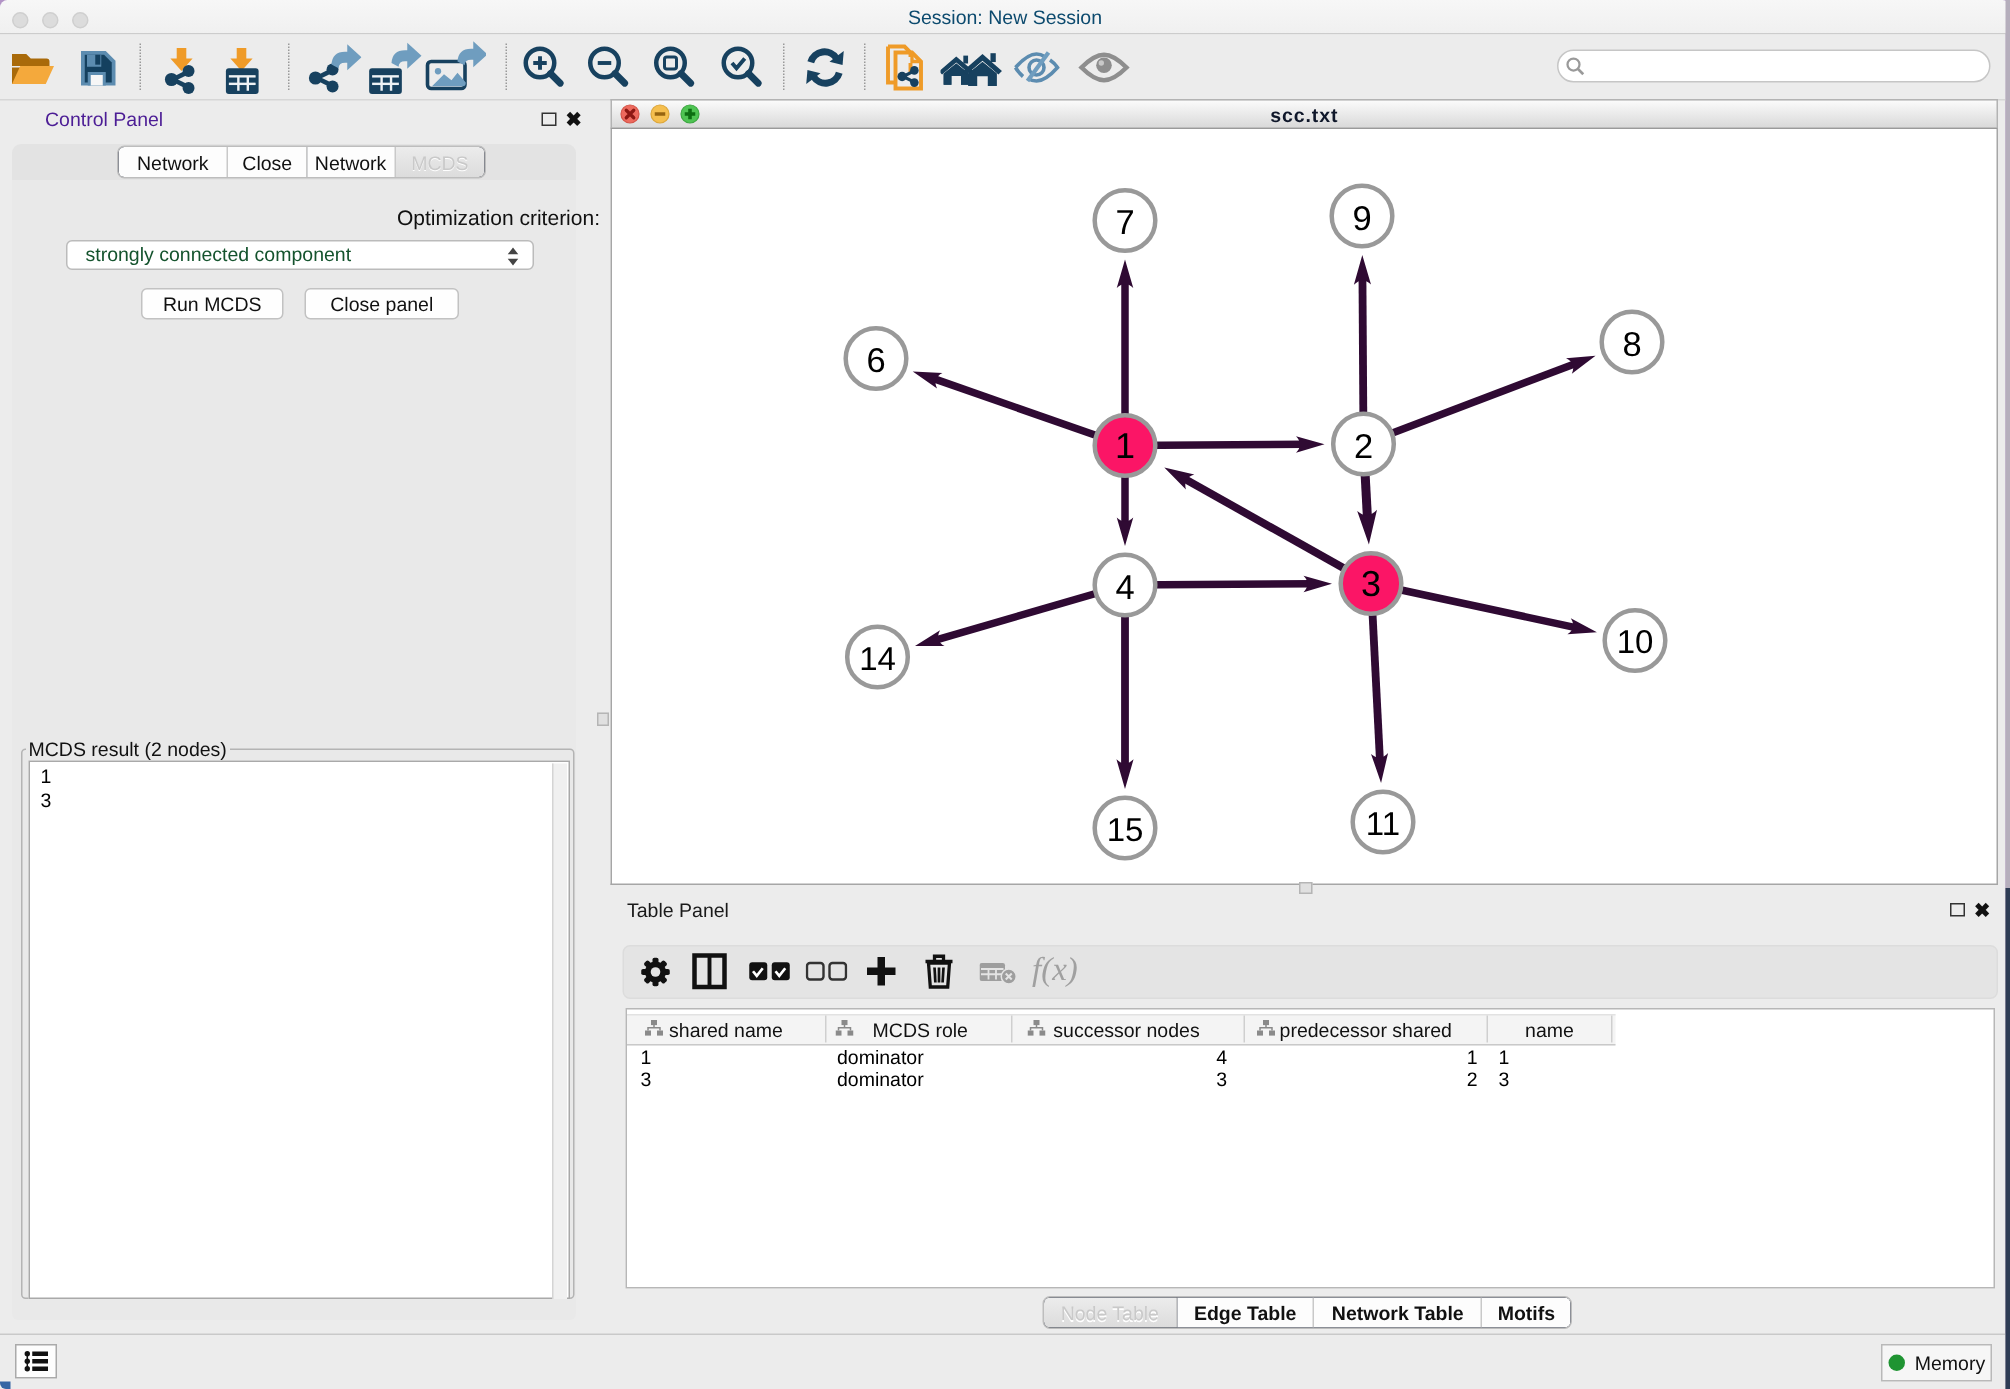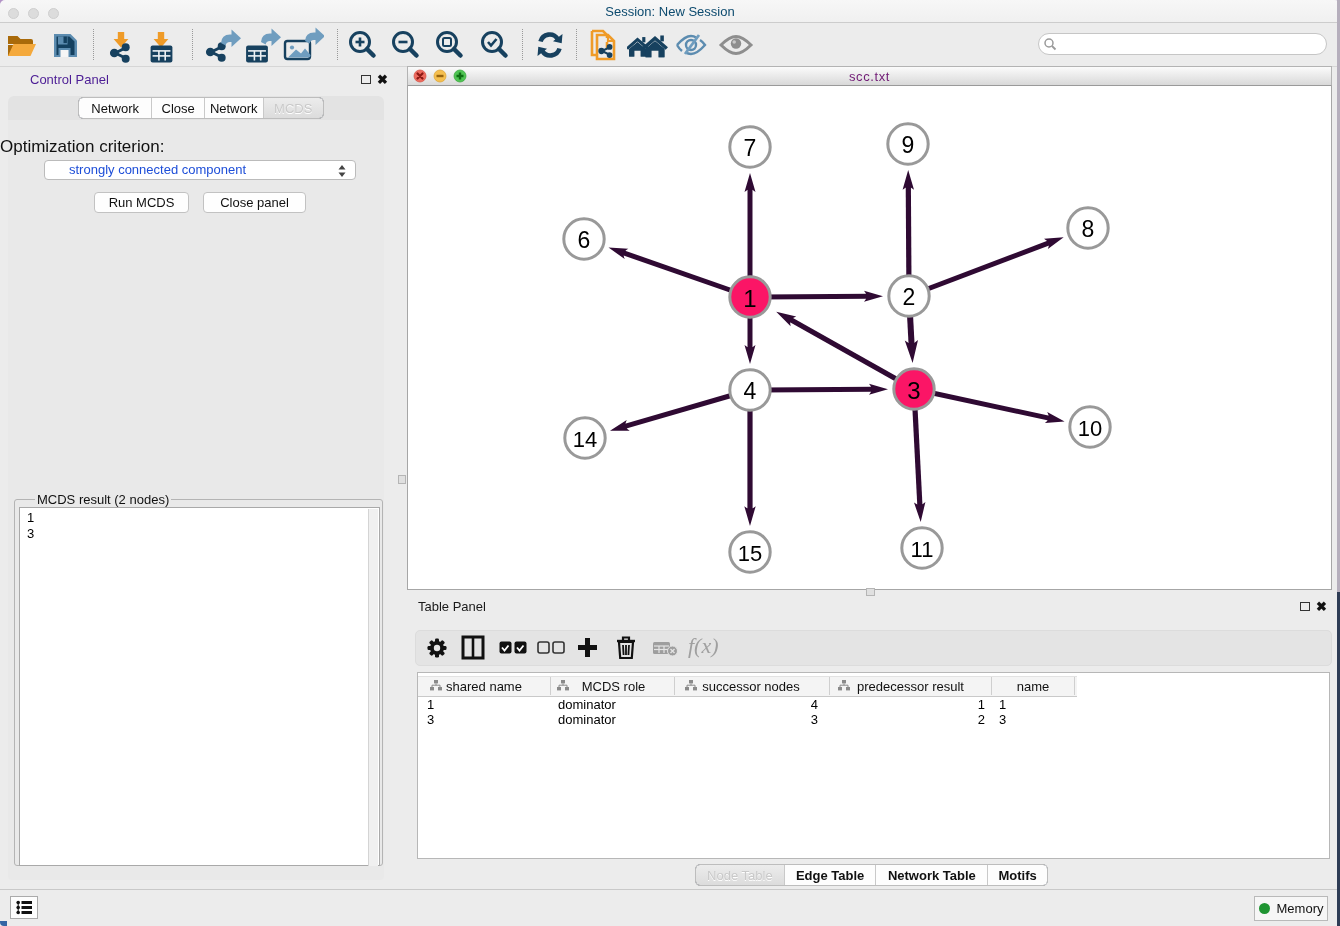--- a/index.html
+++ b/index.html
@@ -17,29 +17,29 @@
 .cp-h{position:absolute;left:30px;top:72px;font-size:13px;color:#4c1d95}
 .float-sq{position:absolute;width:10px;height:9px;border:1.5px solid #333;box-sizing:border-box}
 .close-x{position:absolute;font-size:13px;font-weight:bold;color:#111}
 .tabs{position:absolute;display:flex;height:20px;border:1px solid #bdbdbd;border-radius:5px;background:#0f172a;overflow:hidden}
 .tabs .t{font-size:13px;color:#111;display:flex;align-items:center;justify-content:center;border-right:1px solid #c9c9c9;background:#fdfdfd}
 .tabs .t:last-child{border-right:none}
 .tabs .sel{background:linear-gradient(#ececec,#dcdcdc);color:#c9c9c9;text-shadow:0 1px 0 #fff}
 .cp-tabstrip{position:absolute;left:8px;top:96px;width:376px;height:24px;background:#e3e3e3;border-radius:6px 6px 0 0}
 .cp-body{position:absolute;left:8px;top:120px;width:376px;height:760px;background:#e9e9e9;border-radius:0 0 4px 4px}
 .btn{position:absolute;background:#fefefe;border:1px solid #c2c2c2;border-radius:4px;font-size:13px;color:#111;display:flex;align-items:center;justify-content:center;box-sizing:border-box}
-.dd{position:absolute;left:44px;top:160px;width:312px;height:20px;background:#fff;border:1px solid #bbb;border-radius:4px;box-sizing:border-box;font-size:13px;color:#1d4ed8;line-height:18px;padding-left:24px}
+.dd{position:absolute;left:44px;top:160px;width:312px;height:20px;background:#fff;border:1px solid #bbb;border-radius:4px;box-sizing:border-box;font-size:13px;color:#14532d;line-height:18px;padding-left:12px}
 fieldset{position:absolute;left:14px;top:492px;width:367px;height:372px;border:1px solid #b4b4b4;border-radius:3px;margin:0;padding:0}
-legend{font-size:13px;color:#111;margin-left:20px;padding:0 2px}
+legend{font-size:13px;color:#111;margin-left:2px;padding:0 2px}
 .resbox{position:absolute;left:4px;top:2px;width:357px;height:355px;background:#fff;border:1px solid #a9a9a9;font-size:13px;color:#000;padding:2px 0 0 7px;box-sizing:border-box;line-height:16px}
 .res-sb{position:absolute;right:1px;top:1px;width:9px;height:353px;background:#f0f0f0;border-left:1px solid #d4d4d4}
 
 .net{position:absolute;left:407px;top:66px;width:925px;height:524px;}
 .net-tb{position:absolute;left:0;top:0;width:100%;height:20px;background:linear-gradient(#fbfbfb,#d9d9d9);border:1px solid #b3b3b3;border-bottom:1px solid #9a9a9a;box-sizing:border-box}
-.net-title{position:absolute;left:0;top:3px;width:100%;text-align:center;font-size:13px;font-weight:normal;color:#701a75;letter-spacing:0.6px}
+.net-title{position:absolute;left:0;top:3px;width:100%;text-align:center;font-size:13px;font-weight:bold;color:#0f172a;letter-spacing:0.6px}
 .net-canvas{position:absolute;left:0;top:20px;width:925px;height:504px;background:#fff;border-left:1px solid #a6a6a6;border-right:1px solid #a6a6a6;border-bottom:1px solid #a6a6a6;box-sizing:border-box}
 
 .tp-h{position:absolute;left:418px;top:599px;font-size:13px;color:#1a1a1a}
 .tp-toolstrip{position:absolute;left:415px;top:630px;width:917px;height:36px;background:#e4e4e4;border:1px solid #dcdcdc;border-radius:5px;box-sizing:border-box}
 .tbl{position:absolute;left:417px;top:672px;width:913px;height:187px;background:#fff;border:1px solid #b7b7b7;box-sizing:border-box}
 .tbl-head{position:absolute;left:0;top:4px;width:659px;height:19px;background:#f4f4f4;border-top:1px solid #e2e2e2;border-bottom:1px solid #c9c9c9;}
 .th{position:absolute;top:0;height:18px;font-size:13px;color:#111;display:flex;align-items:center;justify-content:center;border-right:1px solid #cfcfcf;box-sizing:border-box}
 .cell{position:absolute;font-size:13px;color:#000;height:16px;line-height:16px}
 .statusbar{position:absolute;left:0;top:889px;width:1337px;height:37px;background:#ececec;border-top:1px solid #c9c9c9}
 .membtn{position:absolute;left:1254px;top:896px;width:74px;height:25px;background:#f6f6f6;border:1px solid #b9b9b9;font-size:13px;color:#111;display:flex;align-items:center;justify-content:center;box-sizing:border-box}
@@ -227,21 +227,21 @@
 <div class="float-sq" style="left:361px;top:75px"></div>
 <div class="close-x" style="left:377px;top:72px">✖</div>
 <div class="cp-tabstrip"></div>
 <div class="cp-body"></div>
 <div class="tabs" style="left:78px;top:97px;width:244px">
  <div class="t" style="width:73px">Network</div>
  <div class="t" style="width:52px">Close</div>
  <div class="t" style="width:58px">Network</div>
  <div class="t sel" style="width:60px">MCDS</div>
 </div>
-<div class="abs" style="left:0;top:137px;width:400px;text-align:left;font-size:17px;color:#111">Optimization criterion:</div>
+<div class="abs" style="left:0;top:137px;width:400px;text-align:right;font-size:14px;color:#111">Optimization criterion:</div>
 <div class="dd">strongly connected component
  <svg class="abs" style="right:8px;top:3px" width="10" height="14" viewBox="0 0 10 14">
       <path d="M5 1 l3.5 4.5 h-7 z M5 13 l3.5-4.5 h-7 z" fill="#444"></path>
     </svg>
 </div>
 <div class="btn" style="left:94px;top:192px;width:95px;height:21px">Run MCDS</div>
 <div class="btn" style="left:203px;top:192px;width:103px;height:21px">Close panel</div>
 <fieldset>
     <legend>MCDS result (2 nodes)</legend>
  <div class="resbox" style="top:0;height:359px;width:361px">1<br>3<div class="res-sb" style="height:357px"></div></div>
@@ -391,21 +391,21 @@
   </svg>
 <div class="th" style="left:673px;top:677px;width:157px">successor nodes</div>
 <svg class="abs" style="left:685px;top:680px" width="12" height="11" viewBox="0 0 12 11">
     <g fill="#8a8a8a">
       <rect x="4" y="0" width="4" height="3.4"></rect>
       <rect x="0" y="7" width="4" height="3.4"></rect>
       <rect x="8" y="7" width="4" height="3.4"></rect>
     </g>
     <path d="M6 3.4 v2 M2 7 v-1.8 h8 v1.8" fill="none" stroke="#8a8a8a" stroke-width="1"></path>
   </svg>
-<div class="th" style="left:830px;top:677px;width:162px">predecessor result</div>
+<div class="th" style="left:830px;top:677px;width:162px">predecessor shared</div>
 <svg class="abs" style="left:838px;top:680px" width="12" height="11" viewBox="0 0 12 11">
     <g fill="#8a8a8a">
       <rect x="4" y="0" width="4" height="3.4"></rect>
       <rect x="0" y="7" width="4" height="3.4"></rect>
       <rect x="8" y="7" width="4" height="3.4"></rect>
     </g>
     <path d="M6 3.4 v2 M2 7 v-1.8 h8 v1.8" fill="none" stroke="#8a8a8a" stroke-width="1"></path>
   </svg>
 <div class="th" style="left:992px;top:677px;width:83px">name</div>
 <div class="cell" style="left:427px;top:697px">1</div>

